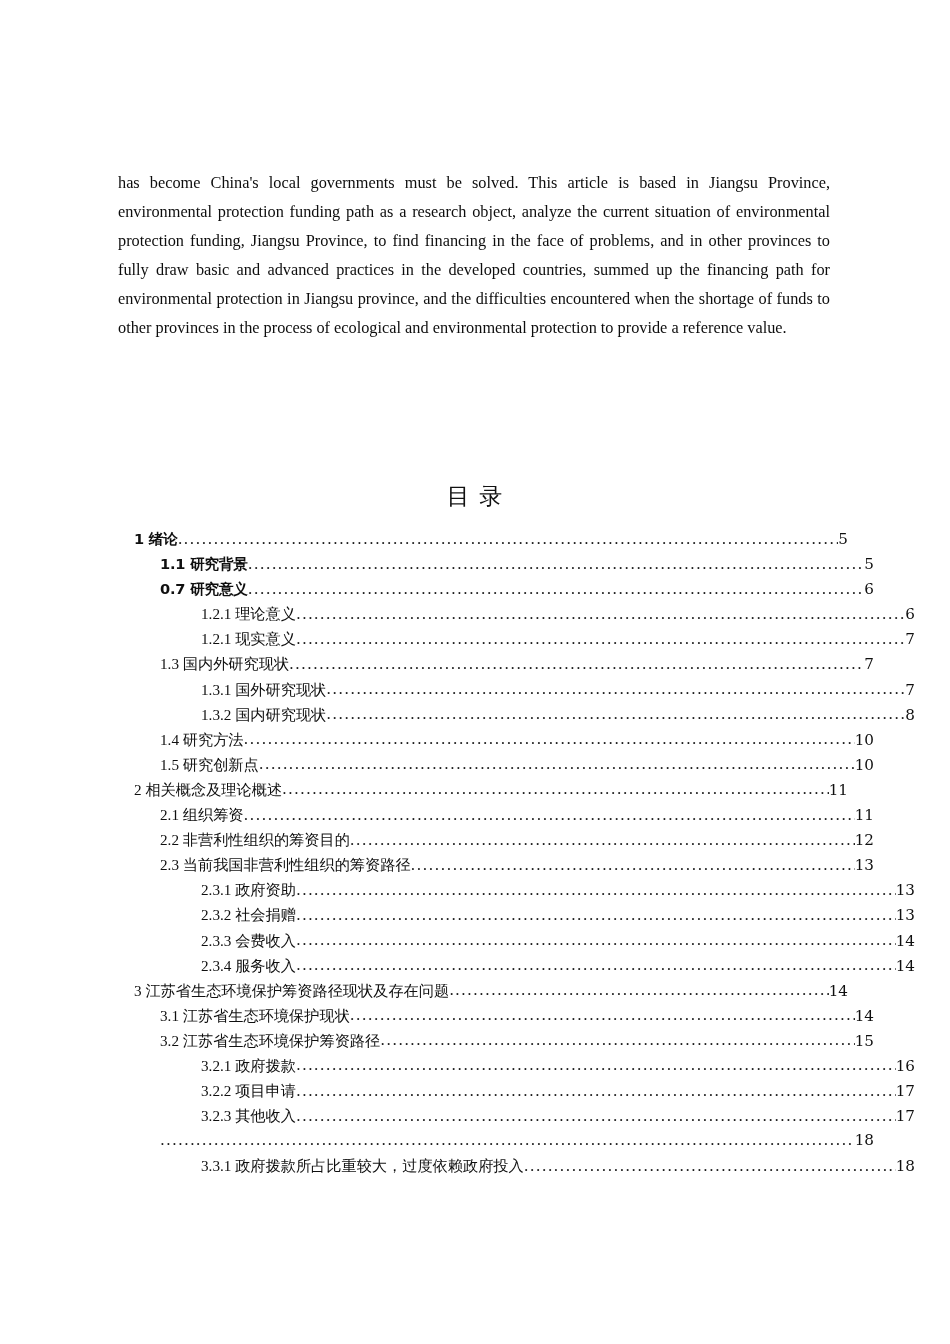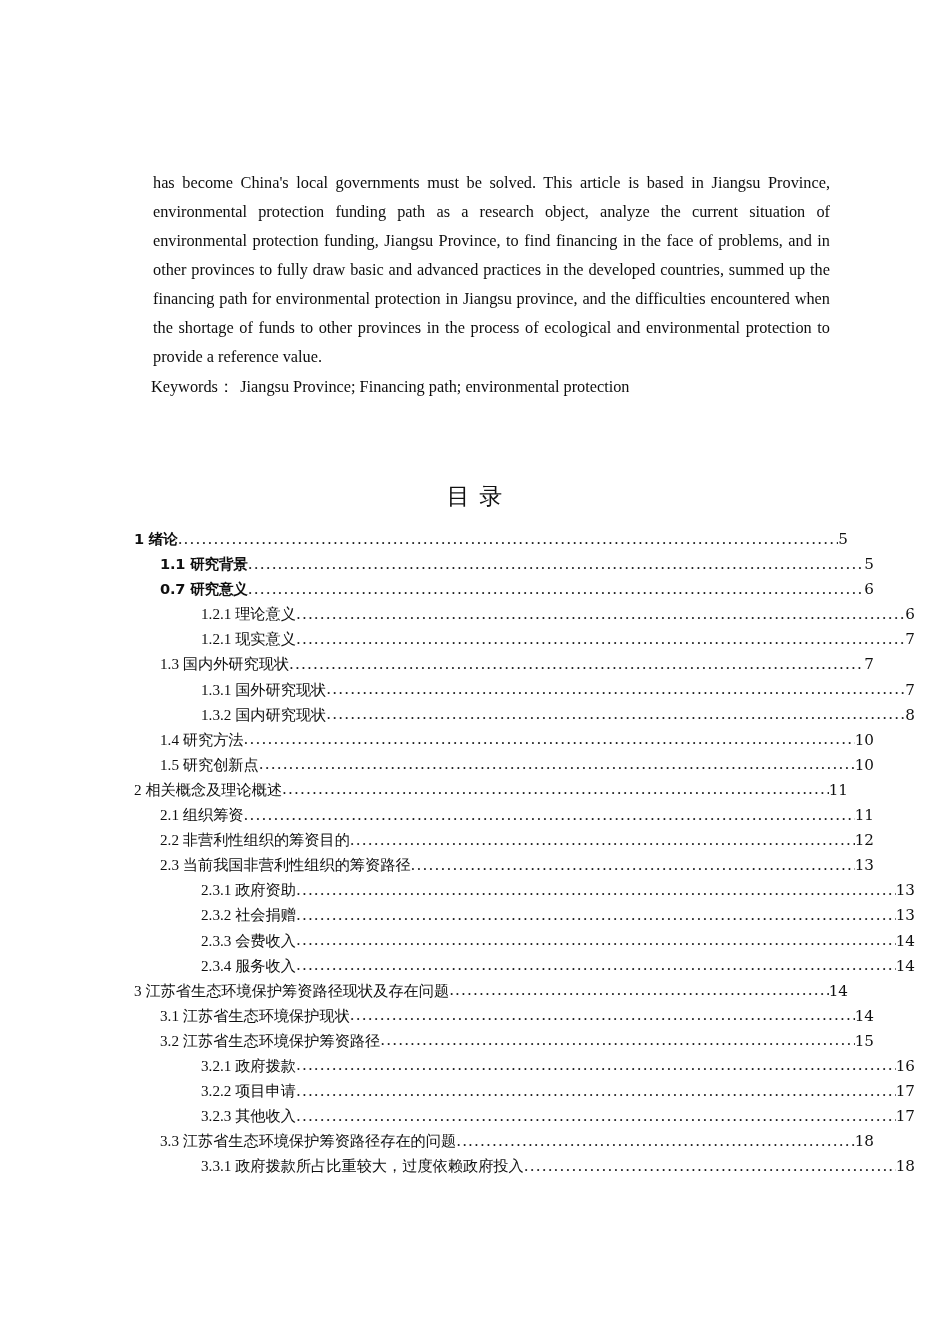--- a/index.html
+++ b/index.html
@@ -32,21 +32,20 @@
     font-family: "Liberation Serif", "DejaVu Serif", serif;
     font-size: 16.3px;
     line-height: 29px;
     text-align: justify;
     text-justify: inter-word;
     text-align-last: justify;
     color: #0d0d0d;
   }
   .abstract-para.last-line-left {
     text-align-last: left;
-    margin-left: 35px;
   }
   .keywords-para {
     margin: 0;
     padding-top: 1px;
     text-indent: 33px;
     font-family: "Liberation Serif", "DejaVu Serif", serif;
     font-size: 16.3px;
     line-height: 29px;
     text-align: left;
     color: #0d0d0d;
@@ -121,23 +120,20 @@
   .lvl2 { padding-left: 26px; }
   .lvl3 { padding-left: 67px; }
 </style>
 </head>
 <body>
 
 <div class="page">
 
   <div class="abstract-block">
     <p class="abstract-para last-line-left">has become China's local governments must be solved. This article is based in Jiangsu Province, environmental protection funding path as a research object, analyze the current situation of environmental protection funding, Jiangsu Province, to find financing in the face of problems, and in other provinces to fully draw basic and advanced practices in the developed countries, summed up the financing path for environmental protection in Jiangsu province, and the difficulties encountered when the shortage of funds to other provinces in the process of ecological and environmental protection to provide a reference value.</p>
-    <p class="keywords-para">
-      <span class="kw-label">Keywords：</span><span class="kw-gap"></span><span>Jiangsu Province; Financing path; environmental protection</span>
-    </p>
   </div>
 
   <div class="toc-heading">目 录</div>
 
   <div class="toc">
       <div class="toc-row lvl1 emph">
         <span class="label">1 绪论</span>
         <span class="leader">................................................................................................................................................................</span>
         <span class="pageno">5</span>
       </div>
@@ -250,21 +246,20 @@
         <span class="label">3.2.2 项目申请</span>
         <span class="leader">................................................................................................................................................................</span>
         <span class="pageno">17</span>
       </div>
       <div class="toc-row lvl3">
         <span class="label">3.2.3 其他收入</span>
         <span class="leader">................................................................................................................................................................</span>
         <span class="pageno">17</span>
       </div>
       <div class="toc-row lvl2">
-        <span class="label">3.3 江苏省生态环境保护筹资路径存在的问题</span>
         <span class="leader">................................................................................................................................................................</span>
         <span class="pageno">18</span>
       </div>
       <div class="toc-row lvl3">
         <span class="label">3.3.1 政府拨款所占比重较大，过度依赖政府投入</span>
         <span class="leader">................................................................................................................................................................</span>
         <span class="pageno">18</span>
       </div>
     </div>
 

